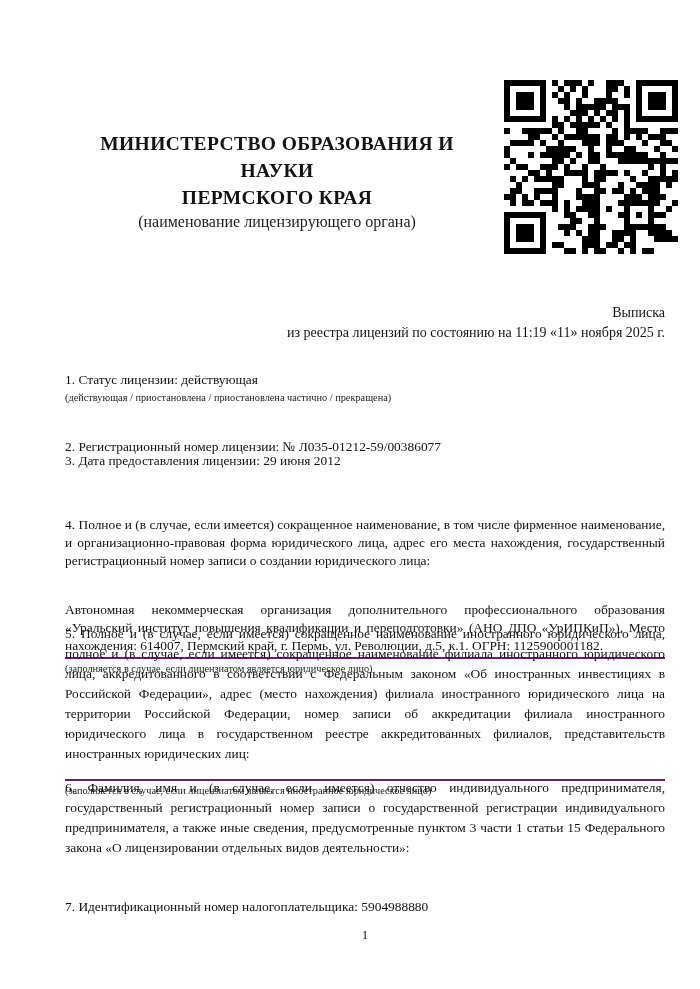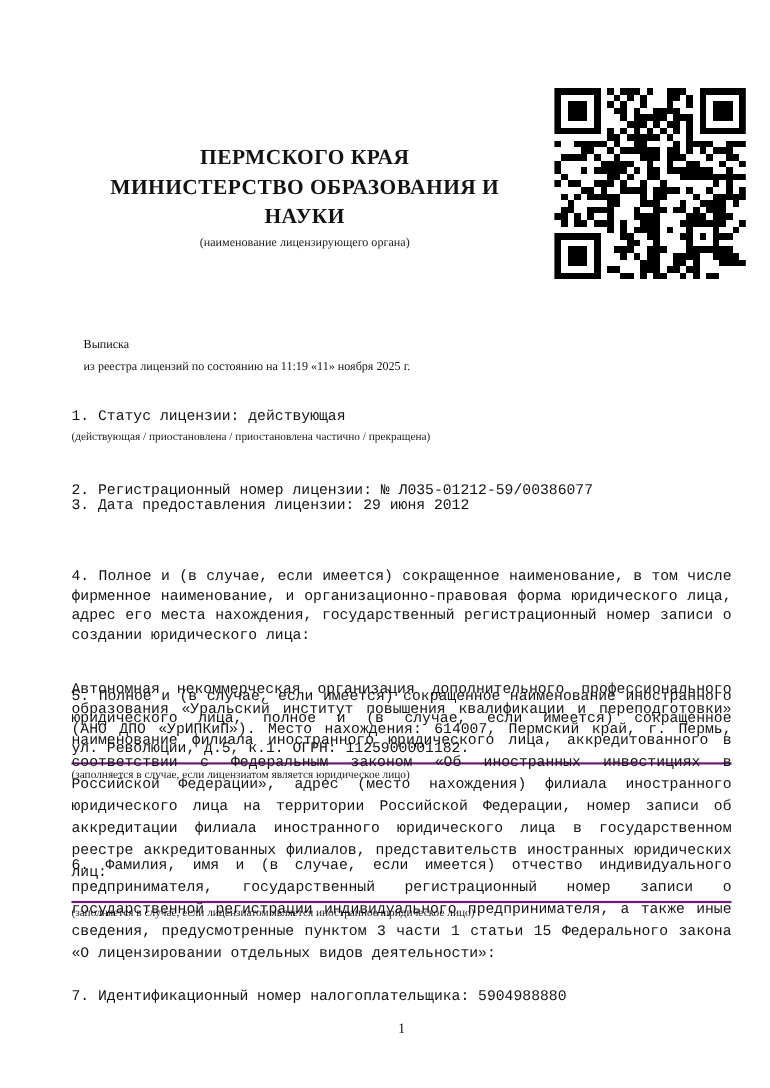--- a/index.html
+++ b/index.html
@@ -4,40 +4,40 @@
 <style>
   html,body{margin:0;padding:0;}
   body{
     width:700px;height:989px;background:#ffffff;position:relative;
     font-family:"Liberation Serif", serif;color:#131313;overflow:hidden;
   }
   .abs{position:absolute;}
   
   .ministry{left:65px;top:130px;width:424px;text-align:center;}
   .ministry-line{font-weight:bold;font-size:19.5px;line-height:27px;letter-spacing:.4px;}
-  .ministry-caption{font-size:11px;line-height:13px;margin-top:4px;color:#1d1d1d;}
+  .ministry-caption{font-size:16px;line-height:13px;margin-top:4px;color:#1d1d1d;}
   
   .qr{left:504px;top:80px;width:174px;height:174px;}
   
-  .doctitle{left:76px;top:303px;width:600px;text-align:left;font-size:11px;line-height:20px;}
+  .doctitle{left:65px;top:303px;width:600px;text-align:right;font-size:14px;line-height:20px;}
   
   .item{position:absolute;left:65px;width:600px;font-size:13.4px;line-height:20px;}
-  .item p{margin:0;text-align:justify;font-family:Liberation Mono, monospace;}
+  .item p{margin:0;text-align:justify;}
   .item.tight p{line-height:18px;margin-top:31px;}
   .cap-line{font-size:10.3px;line-height:13px;width:520px;text-align:left;color:#1d1d1d;font-family:Liberation Serif, serif;}
   .rule-caption{border-top:2px solid #701a75;margin-top:2px;padding-top:3px;width:600px;}
   .gap-rule{margin-top:15px;}
   .pagenum{left:65px;top:927px;width:600px;text-align:center;font-size:13px;}
 </style>
 </head>
 <body>
 
 <div class="abs ministry">
+  <div class="ministry-line">МИНИСТЕРСТВО ОБРАЗОВАНИЯ И НАУКИ</div>
   <div class="ministry-line">ПЕРМСКОГО КРАЯ</div>
-  <div class="ministry-line">МИНИСТЕРСТВО ОБРАЗОВАНИЯ И НАУКИ</div>
   <div class="ministry-caption">(наименование лицензирующего органа)</div>
 </div>
 
 <div class="abs qr" id="qr"><svg width="174" height="174" shape-rendering="crispEdges">
       <rect x="0" y="0" width="6" height="6" fill="#000"></rect>
       <rect x="6" y="0" width="6" height="6" fill="#000"></rect>
       <rect x="12" y="0" width="6" height="6" fill="#000"></rect>
       <rect x="18" y="0" width="6" height="6" fill="#000"></rect>
       <rect x="24" y="0" width="6" height="6" fill="#000"></rect>
       <rect x="30" y="0" width="6" height="6" fill="#000"></rect>

